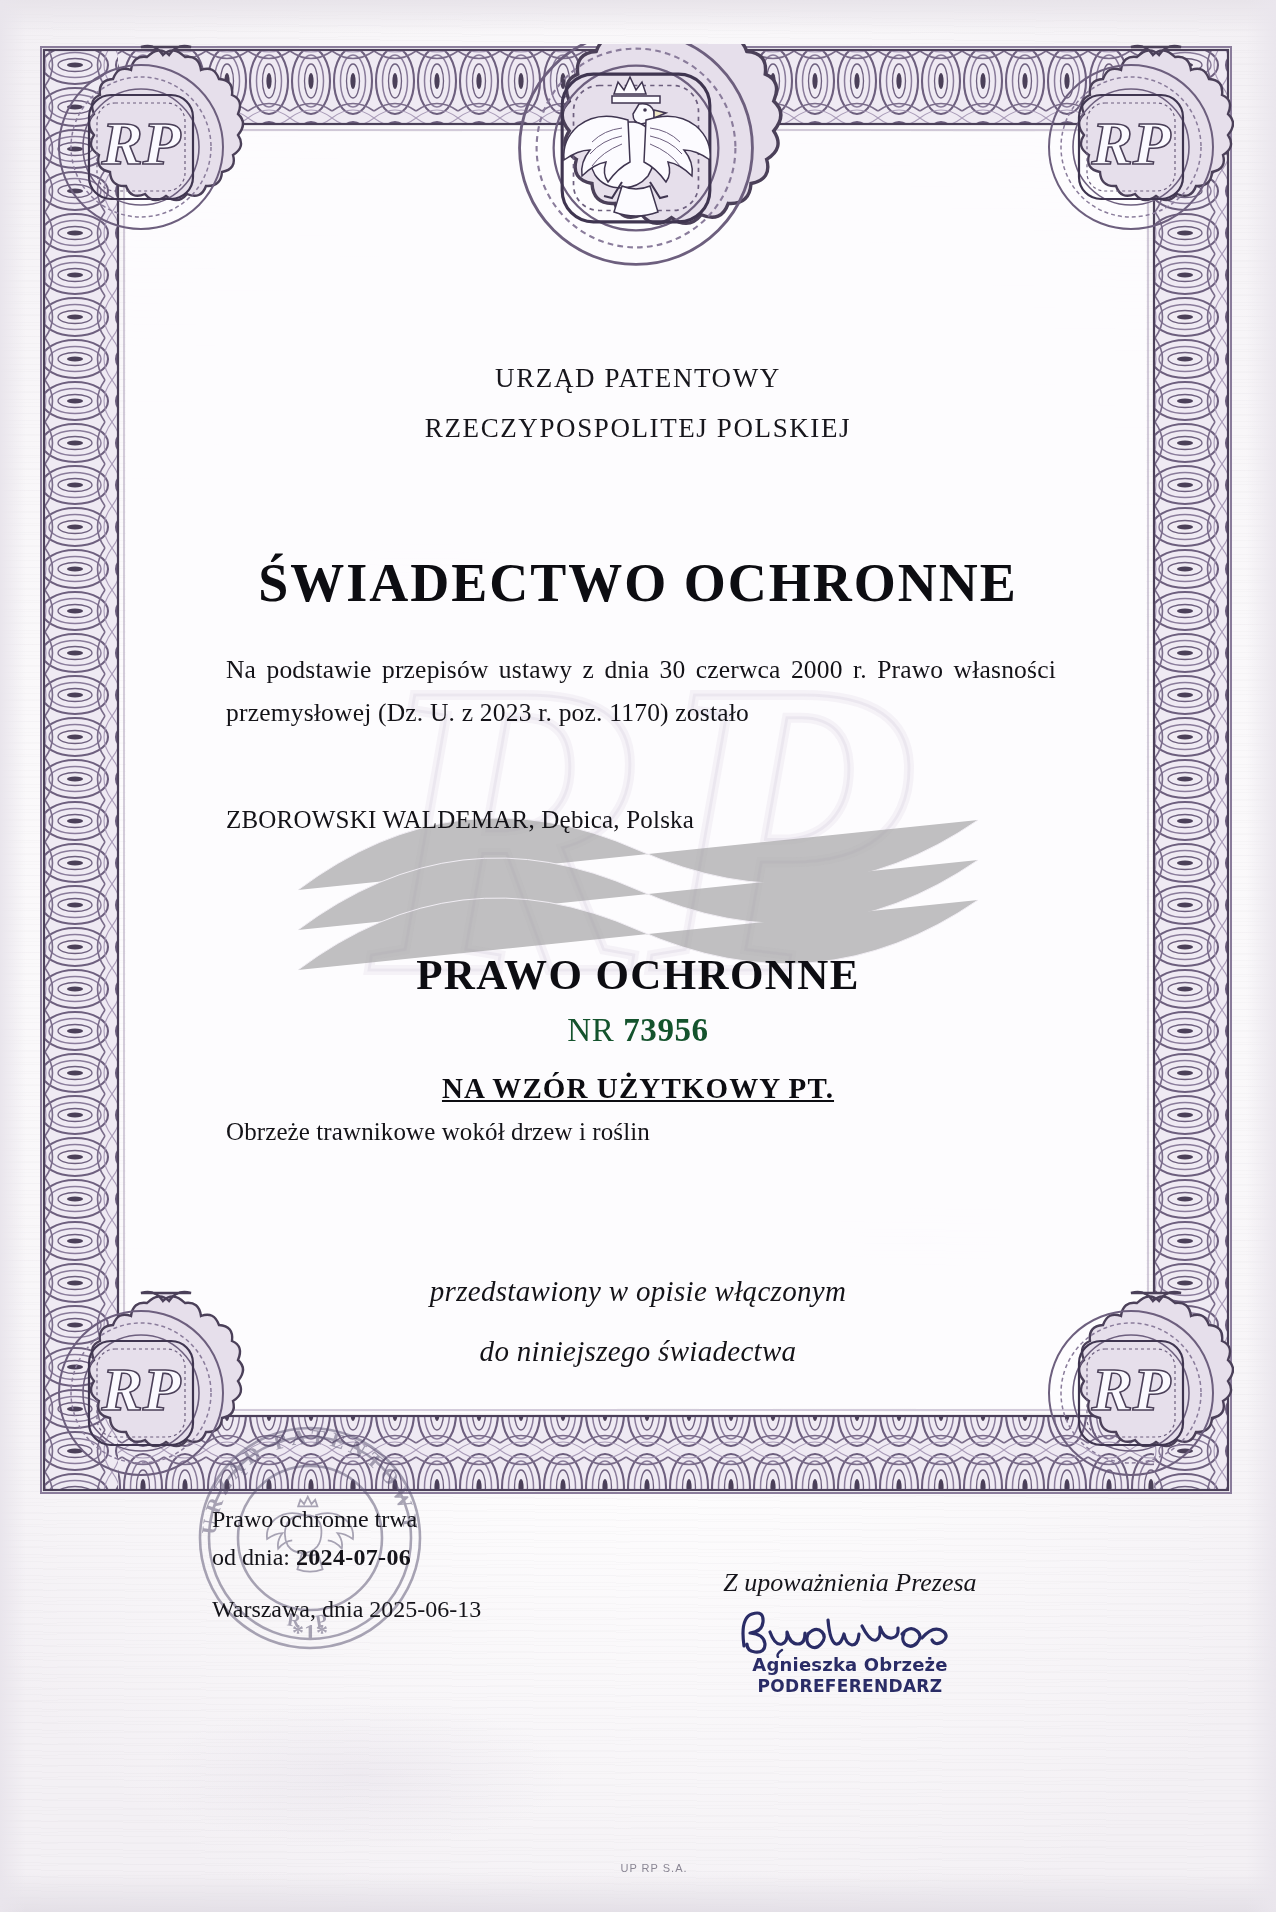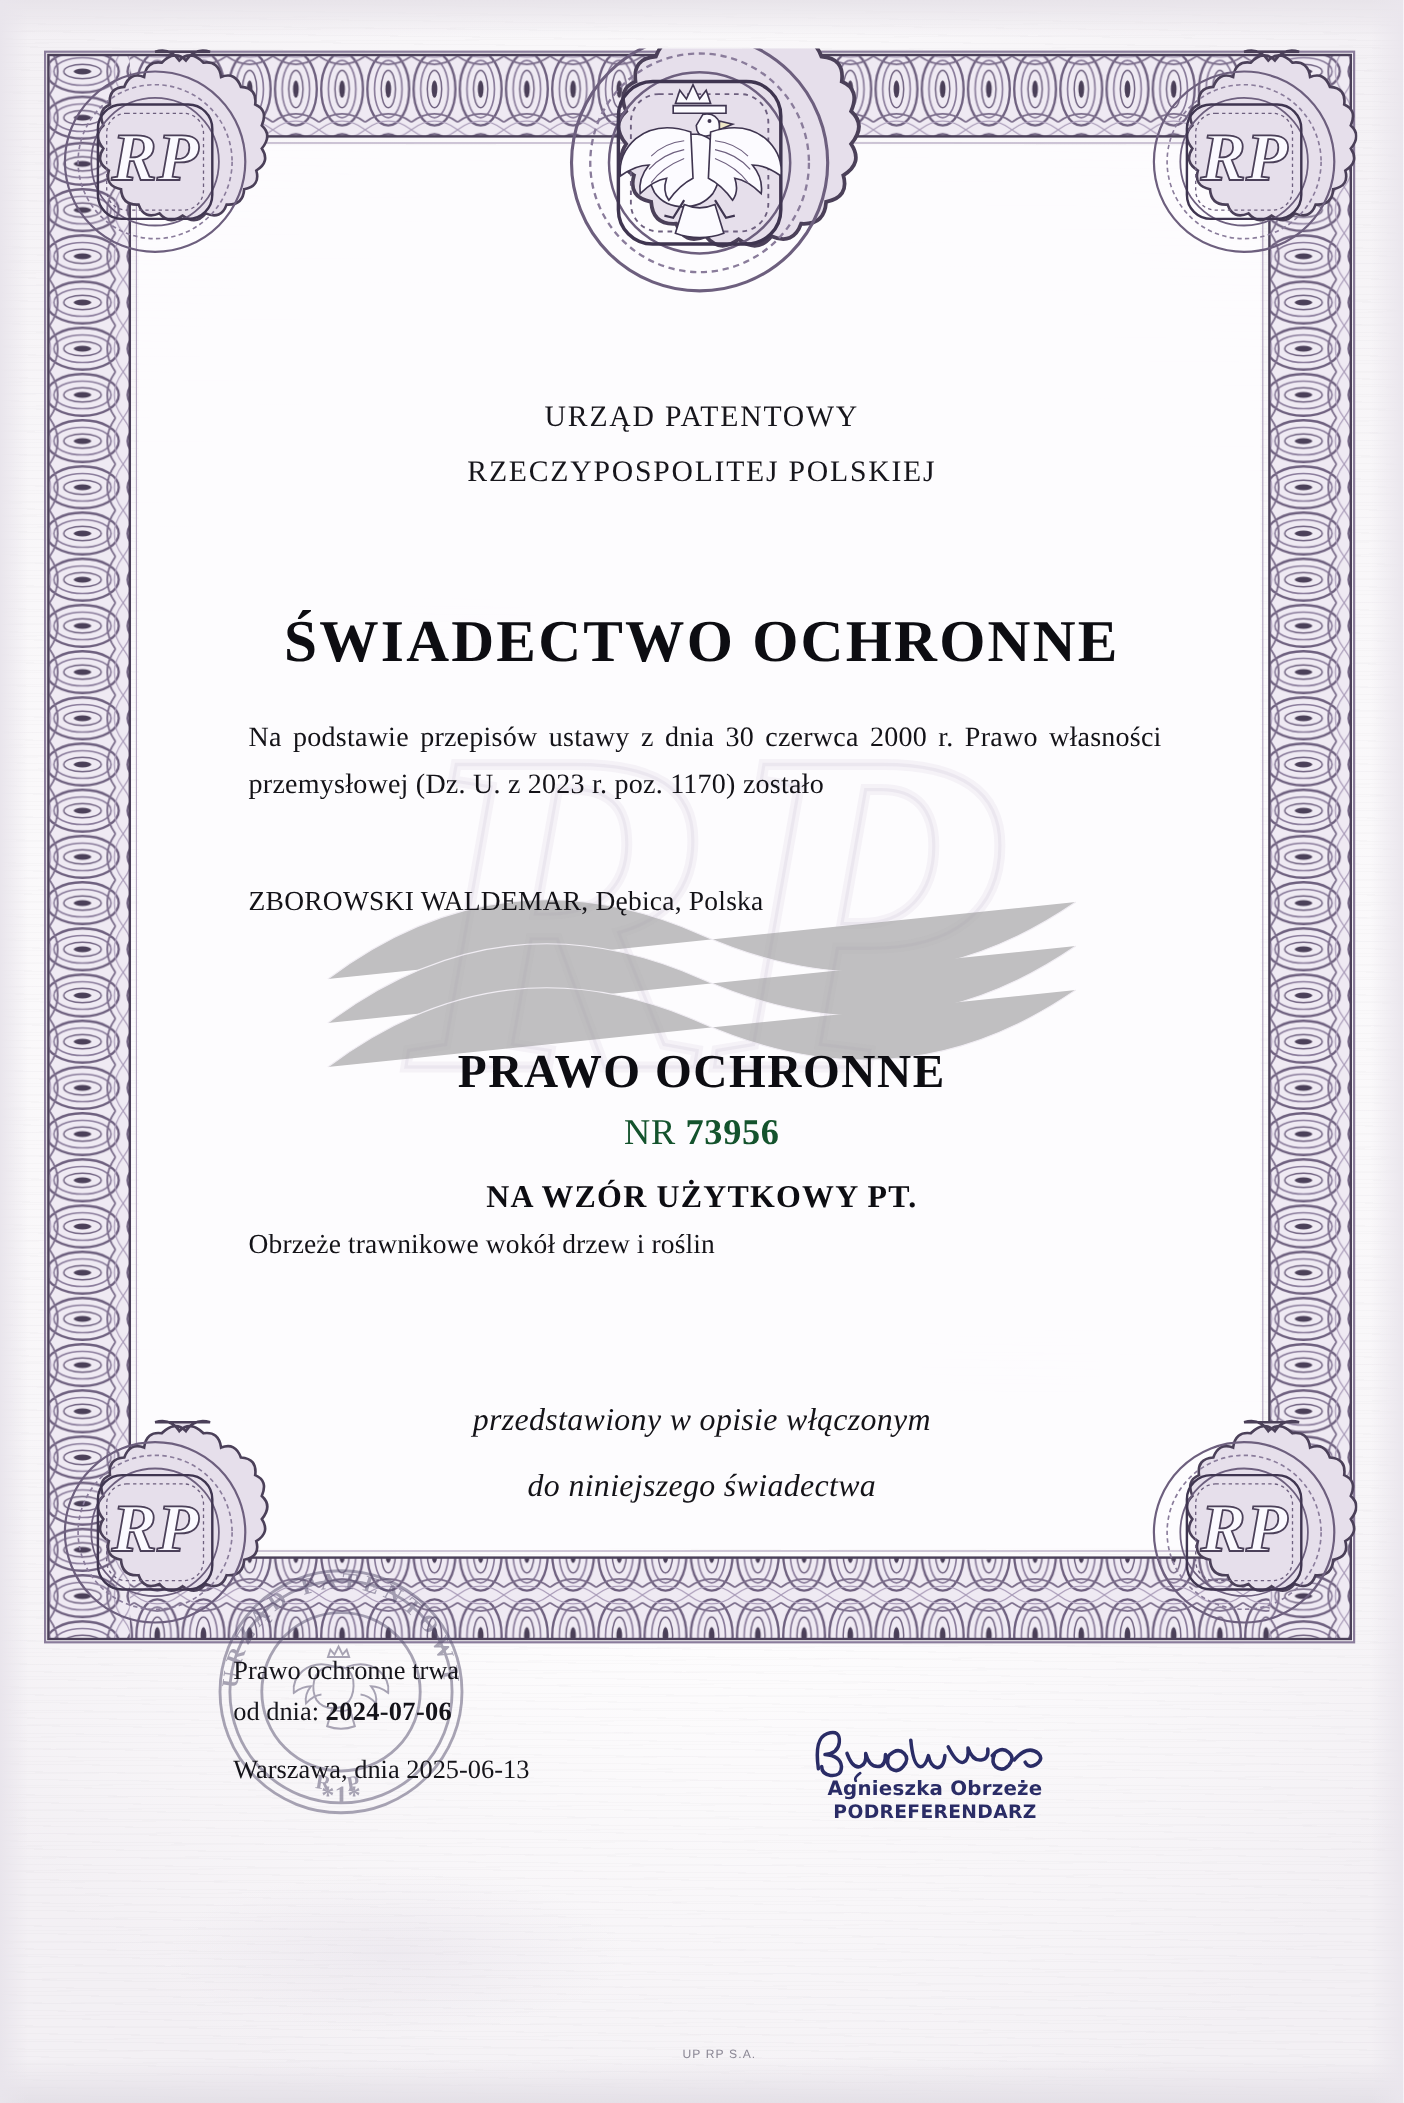--- a/index.html
+++ b/index.html
@@ -149,20 +149,21 @@
 
   .subject-kind {
     position: absolute;
     left: 0; right: 0;
     top: 1072px;
     text-align: center;
     font-size: 29px;
     font-weight: bold;
     letter-spacing: 1.1px;
     color: #0d0d12;
+    text-decoration: underline;
   }
   .subject-title {
     position: absolute;
     left: 226px;
     width: 860px;
     top: 1118px;
     font-size: 25px;
     color: #141318;
     letter-spacing: .1px;
   }
@@ -460,20 +461,21 @@
       <div>Prawo ochronne trwa</div>
       <div>
         <span>od dnia:</span>
         <b>2024-07-06</b>
       </div>
     </div>
 
     <div class="place-date">Warszawa, dnia 2025-06-13</div>
 
     <div class="sig-block">
+      <div class="sig-auth">Z upoważnienia Prezesa</div>
 
       <div class="sig-scribble">
         <svg width="240" height="54" viewBox="0 0 240 54" xmlns="http://www.w3.org/2000/svg">
           <g fill="none" stroke="#2a2c66" stroke-width="3.2" stroke-linecap="round" stroke-linejoin="round">
             <path d="M14,42 q-4,-28 8,-32 q12,-4 11,8 q-1,10 -13,11 q14,1 15,11 q0,9 -10,8 q-8,-1 -8,-8"></path>
             <path d="M40,28 q5,14 12,12 q6,-2 5,-12 q3,12 11,12 q7,0 7,-11"></path>
             <path d="M78,30 q8,-8 14,-2 q5,5 -1,12 q-5,6 -11,2 q-5,-4 -2,-12"></path>
             <path d="M98,16 q2,22 8,24 q5,1 8,-10 q2,10 8,11 q6,0 7,-11"></path>
             <path d="M132,22 q8,16 14,14 q5,-2 4,-13 q4,12 12,11 q7,-1 6,-10"></path>
             <path d="M172,30 q8,-9 15,-3 q6,5 0,12 q-6,6 -12,1 q-4,-4 -1,-11"></path>

